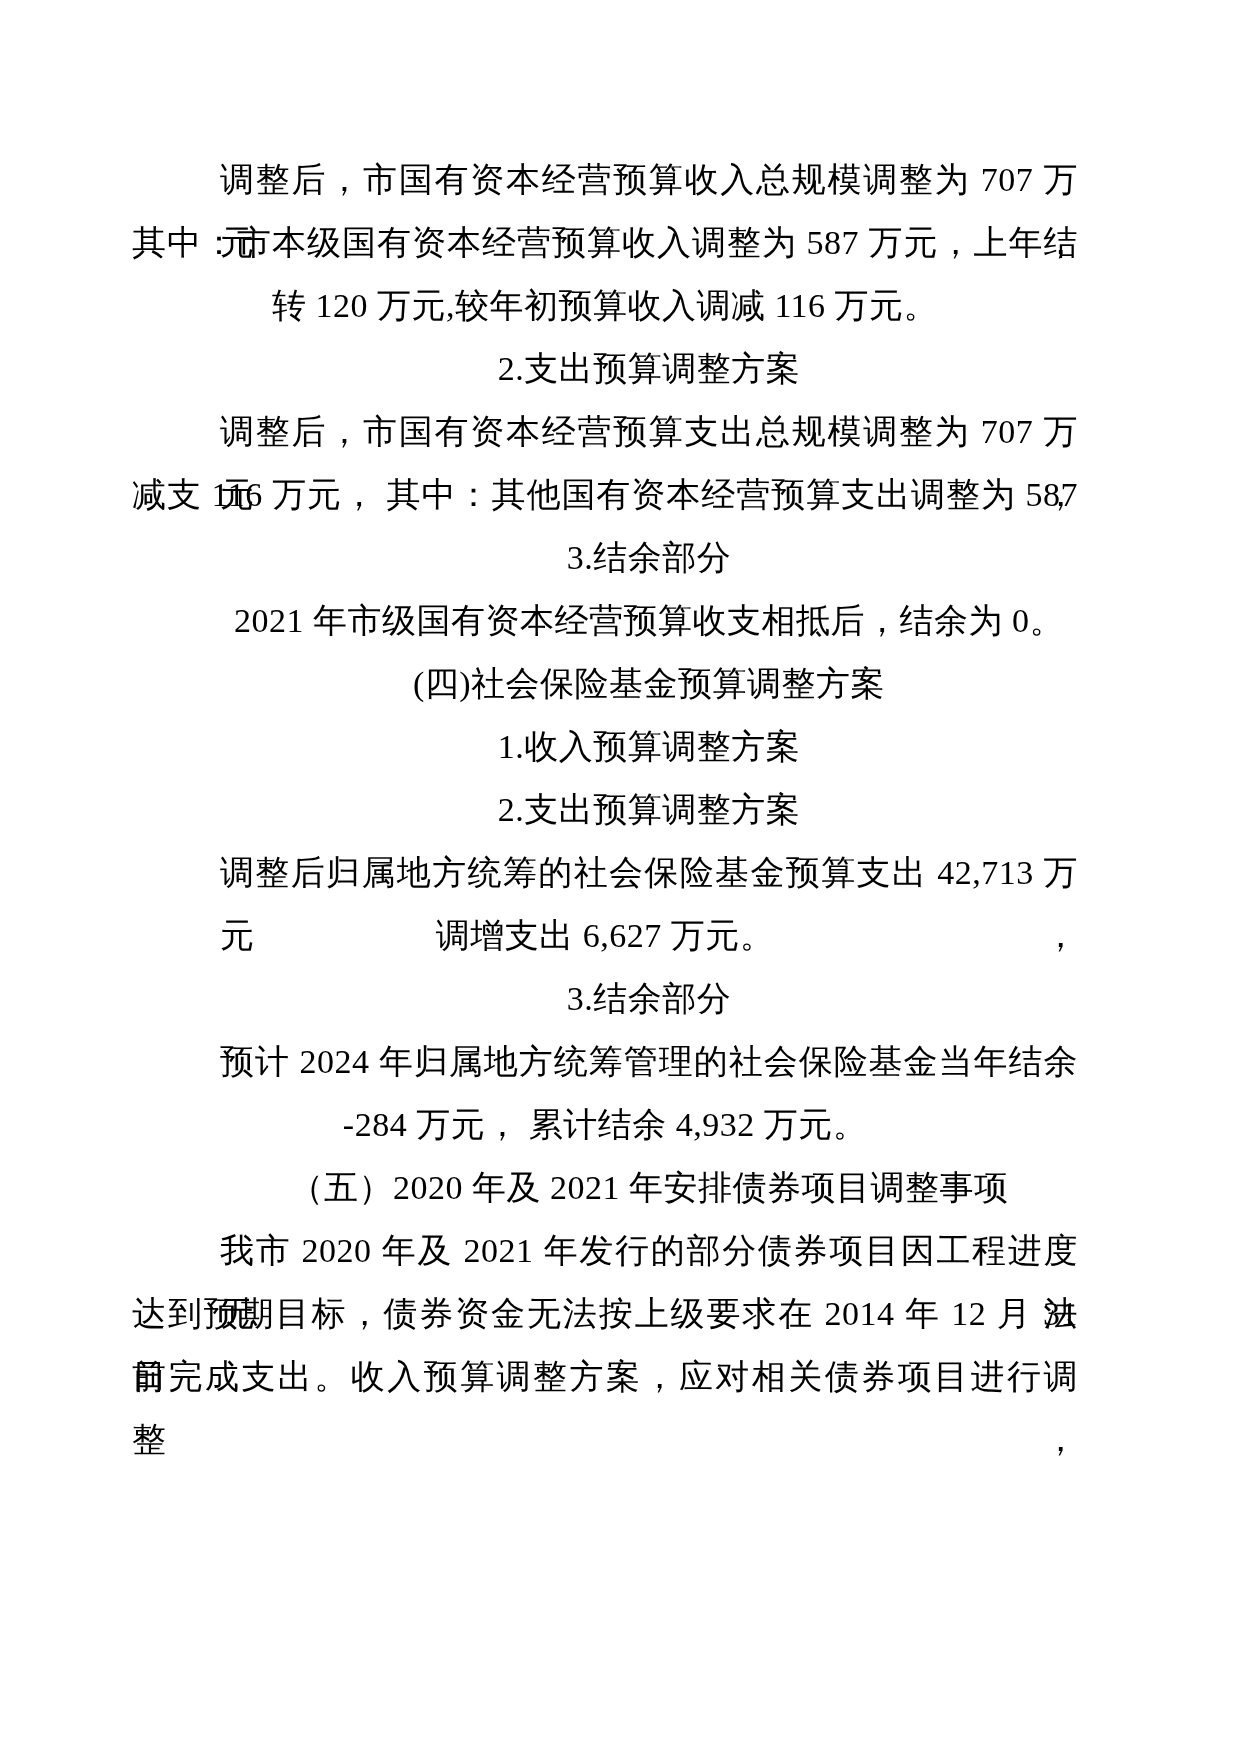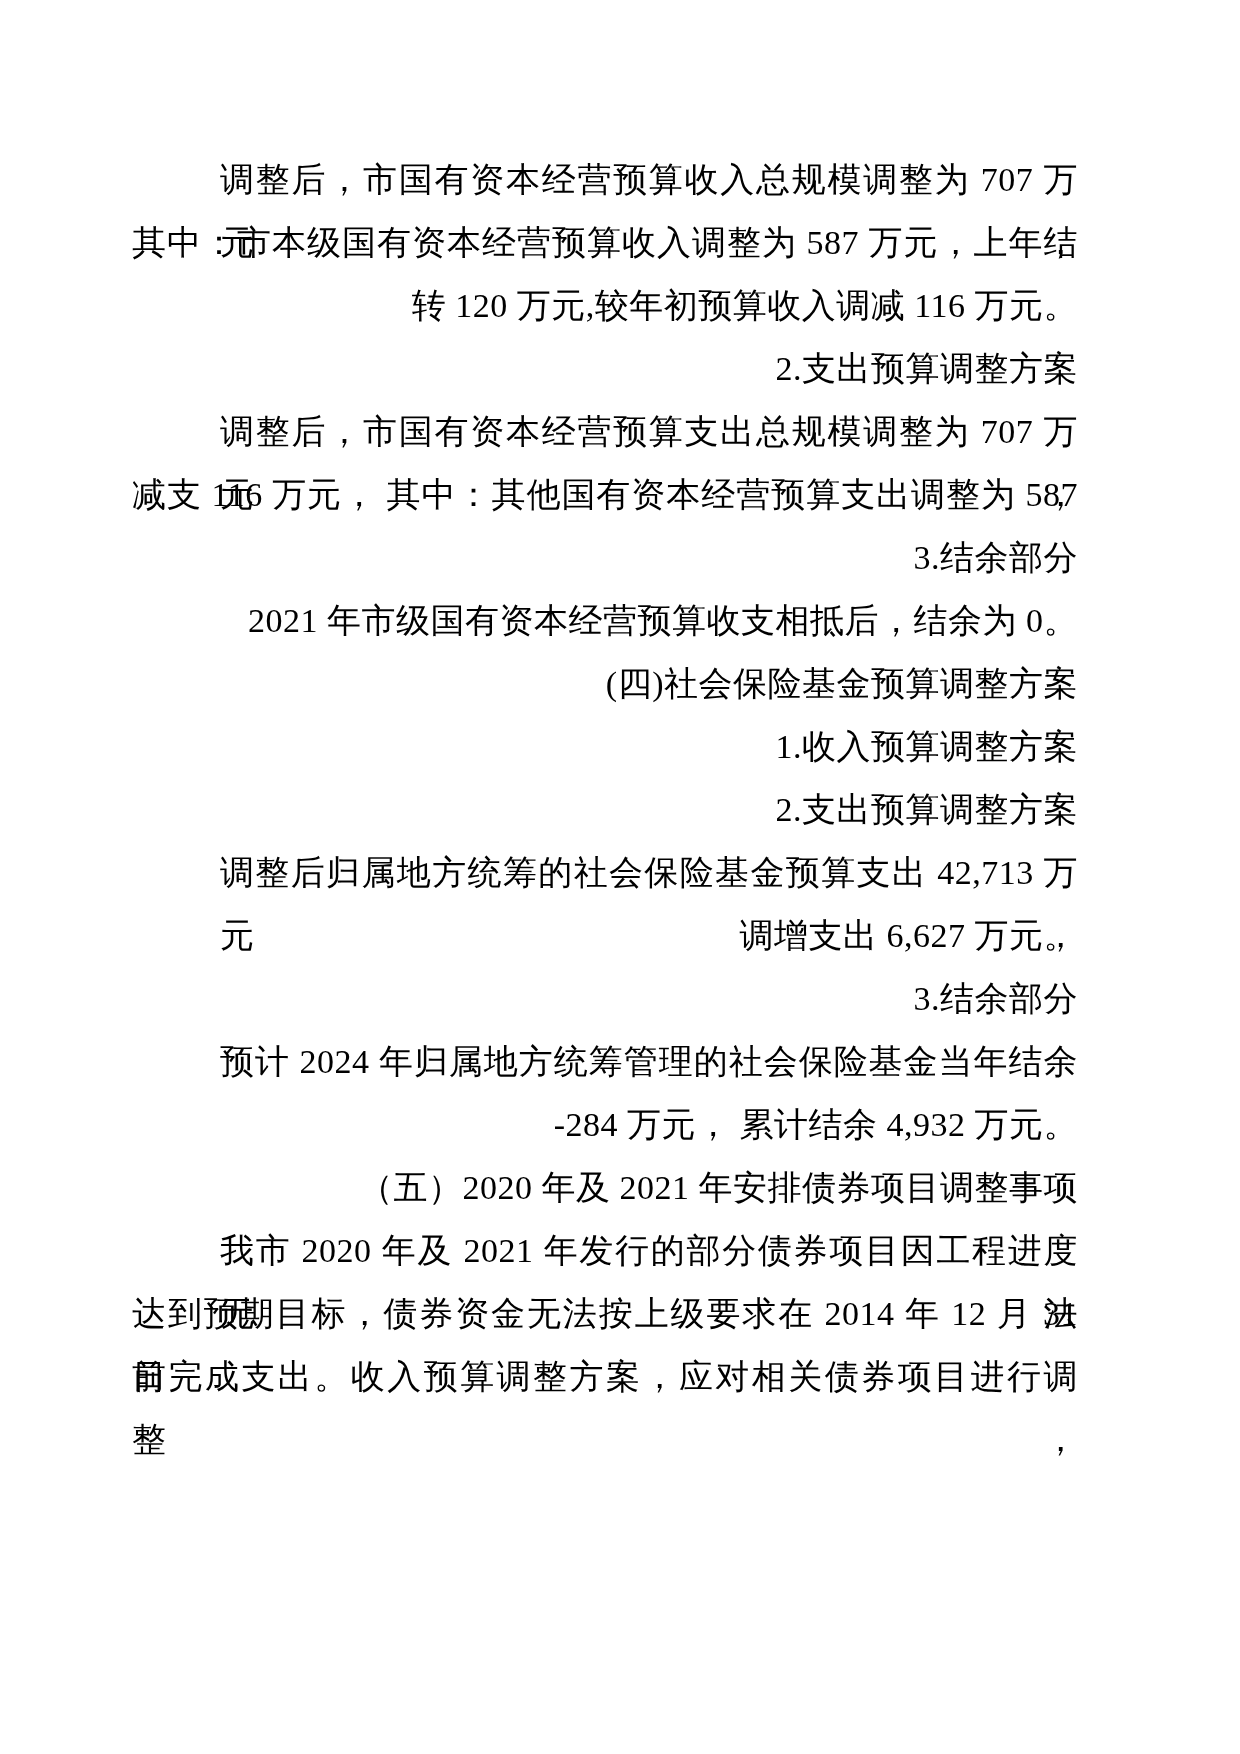--- a/index.html
+++ b/index.html
@@ -23,21 +23,21 @@
   }
   .para {
     margin: 0;
     padding: 0;
   }
   .line {
     font-size: 34px;
     height: 63px;
     line-height: 63px;
     letter-spacing: 0.5px;
-    text-align: right;
+    text-align: center;
     white-space: normal;
     overflow: visible;
   }
   .line.fill {
     text-align: justify;
     text-align-last: justify;
   }
   .line.indent {
     padding-left: 88px;
   }

